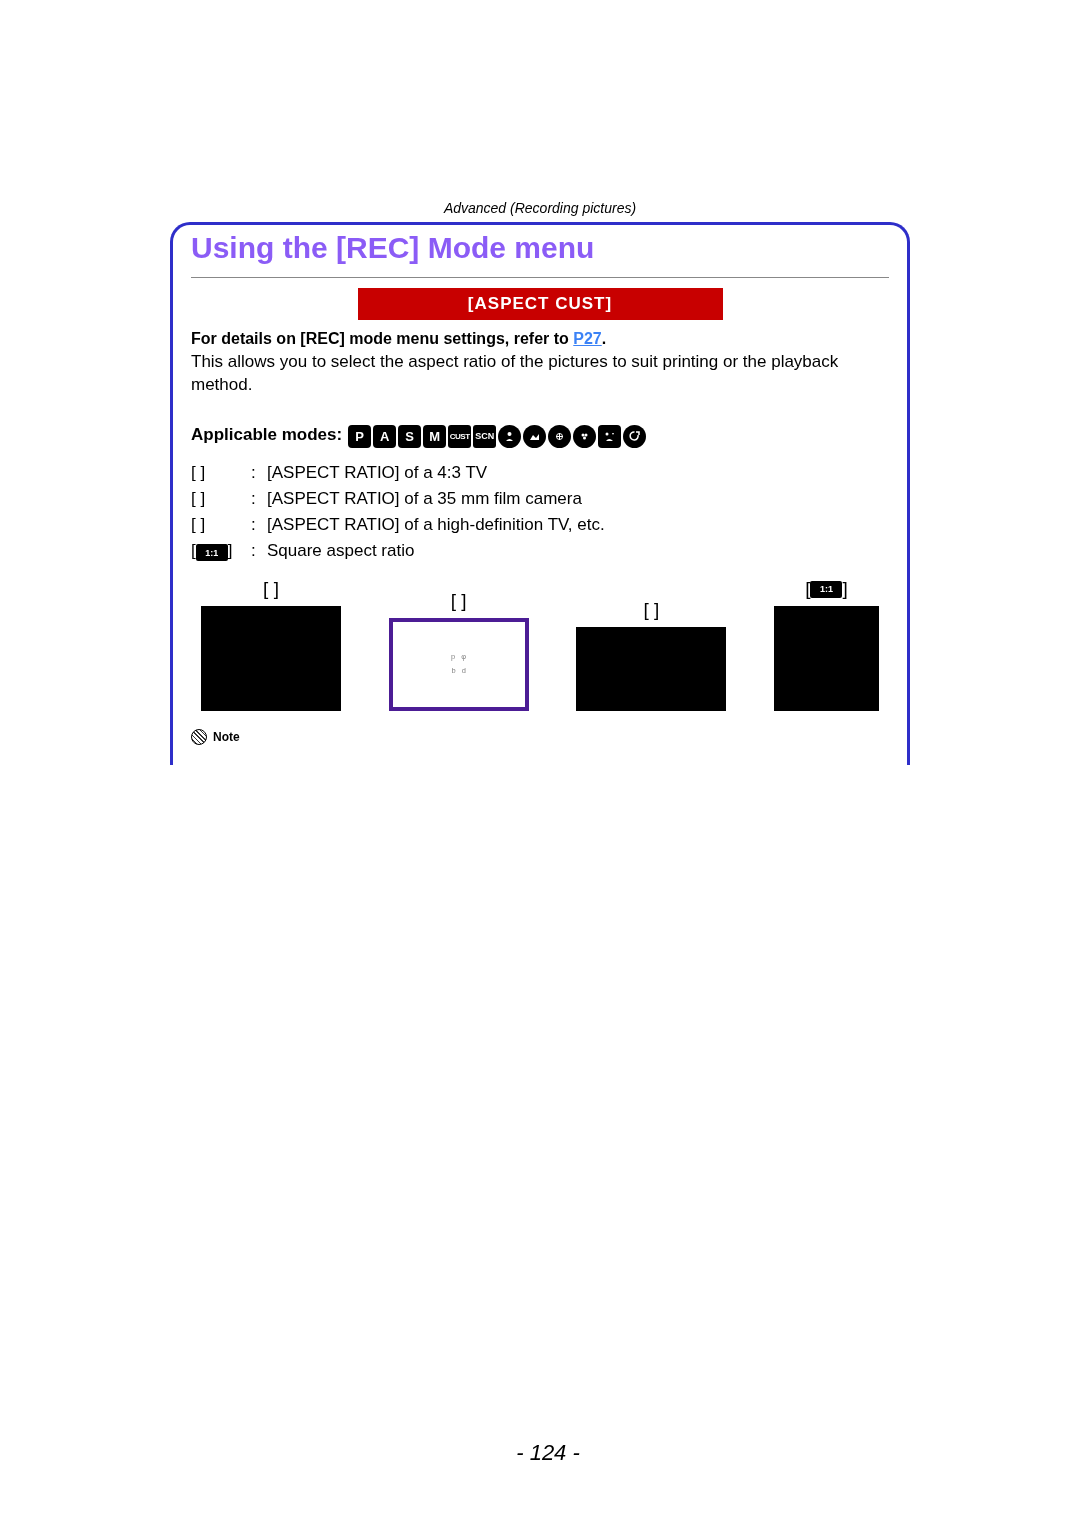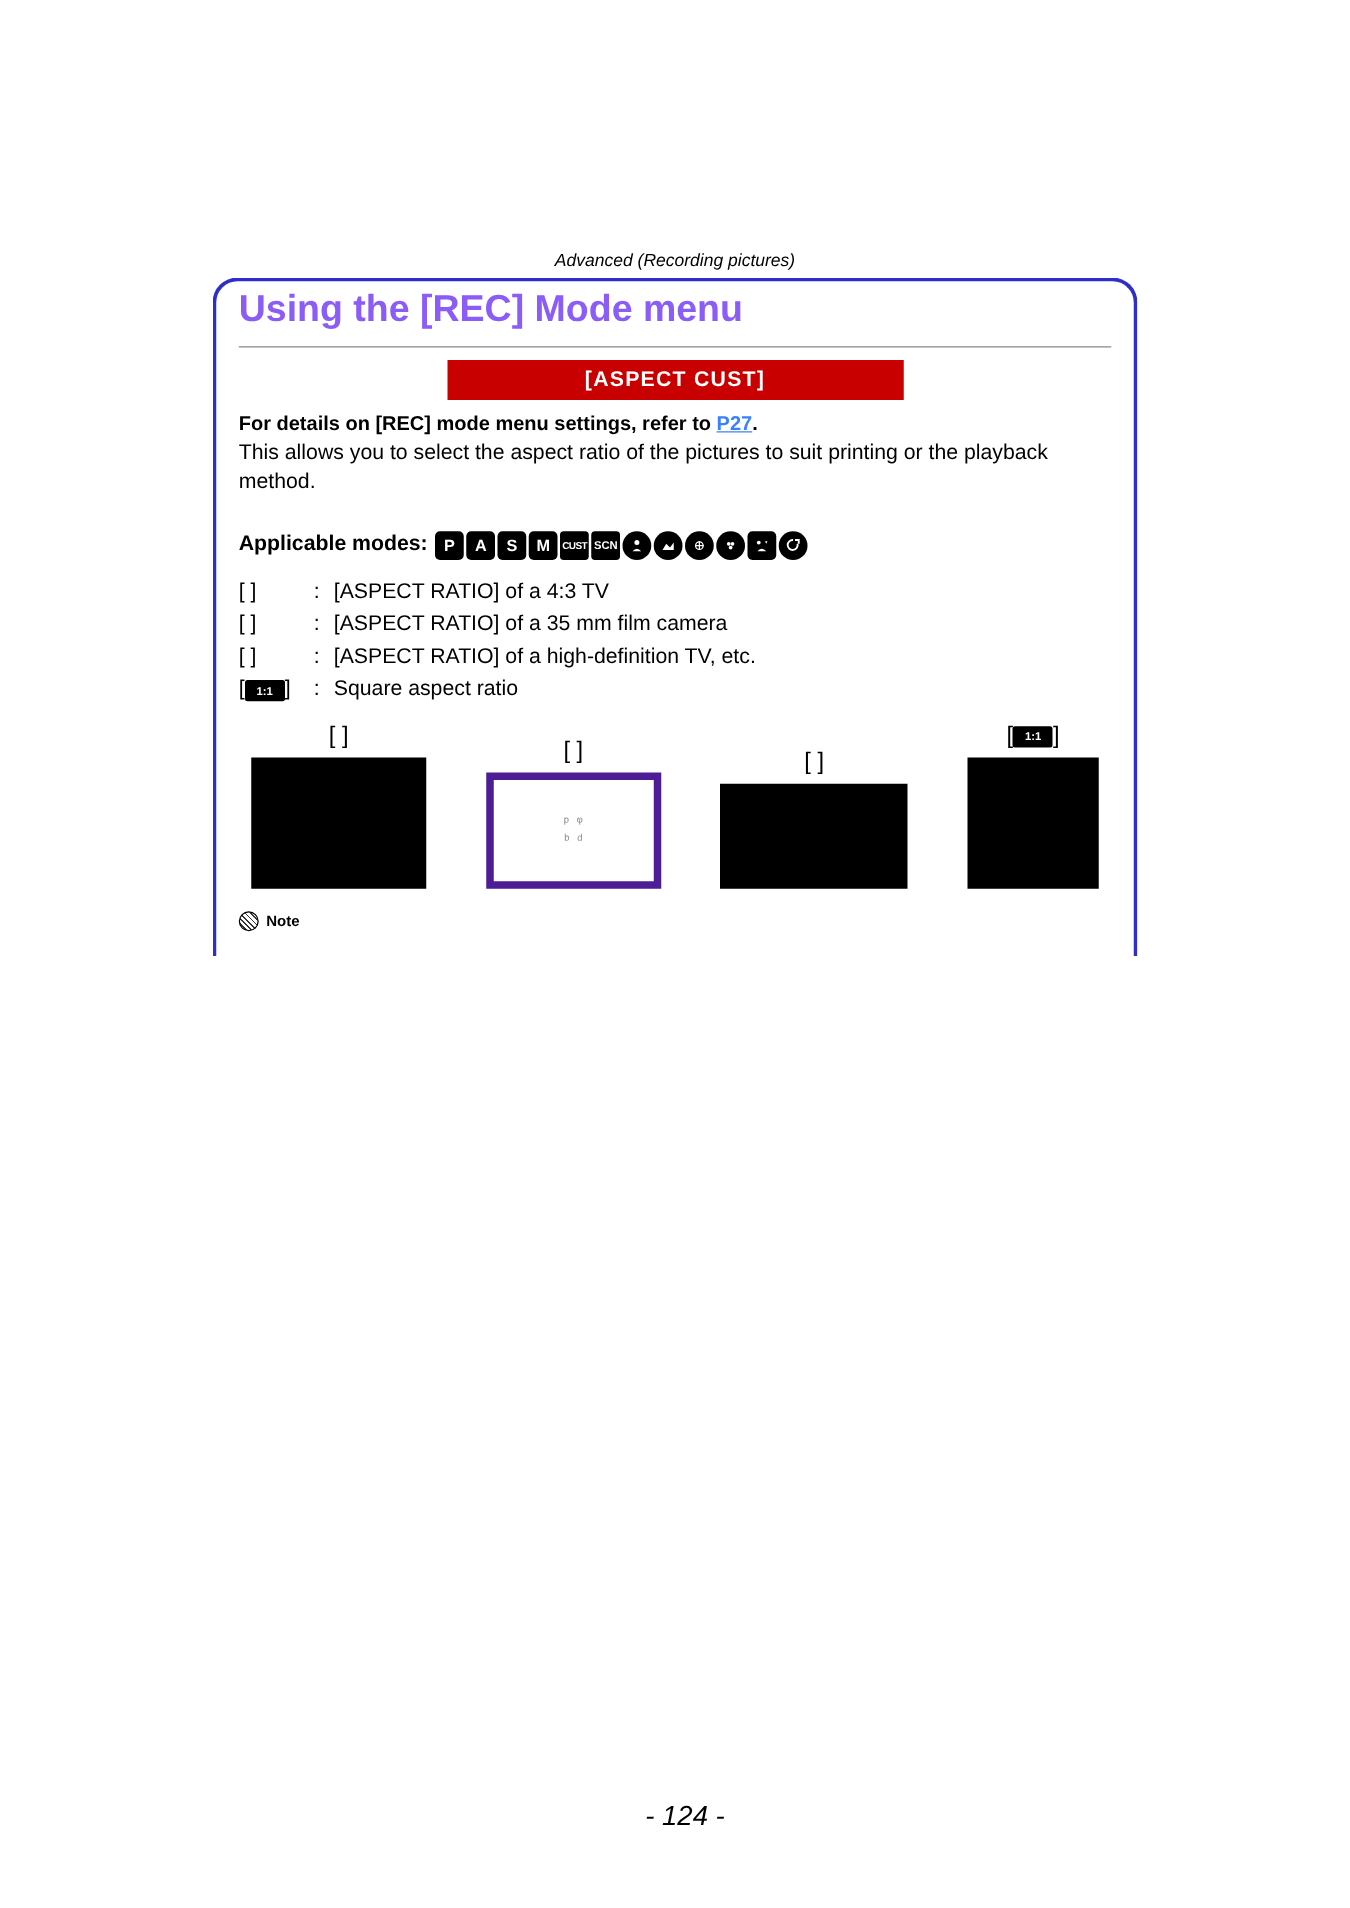--- a/index.html
+++ b/index.html
@@ -23,21 +23,21 @@
     .ratio-row { display: table-row; }
     .ratio-row > span { display: table-cell; padding: 3px 6px 3px 0; vertical-align: middle; }
     .br-label { width: 60px; }
     .br-colon { width: 16px; }
     .one-one-icon { display: inline-flex; width: 32px; height: 17px; background: #000; color: #fff; font-size: 9px; align-items: center; justify-content: center; border-radius: 2px; font-weight: bold; }
     .thumbs-row { display: flex; justify-content: space-between; align-items: flex-end; margin: 14px 0 18px 0; padding: 0 10px; }
     .thumb-col { display: flex; flex-direction: column; align-items: center; gap: 6px; }
     .thumb-label { font-size: 19px; display: flex; align-items: center; gap: 0; }
     .thumb-box { background: #000; }
     .thumb-43 { width: 140px; height: 105px; }
-    .thumb-32 { width: 140px; height: 93px; border: 6px solid #4c1d95; background: #fff; display: flex; align-items: center; justify-content: center; }
+    .thumb-32 { width: 140px; height: 93px; border: 4px solid #4c1d95; background: #fff; display: flex; align-items: center; justify-content: center; }
     .bunny { font-size: 11px; color: #888; text-align: center; line-height: 1.3; }
     .thumb-169 { width: 150px; height: 84px; }
     .thumb-11 { width: 105px; height: 105px; }
     .note-row { display: flex; align-items: center; gap: 6px; font-weight: bold; font-size: 12px; margin-bottom: 2px; }
     .note-icon { width: 16px; height: 16px; border-radius: 50%; background: repeating-linear-gradient(45deg,#333,#333 1px,#fff 1px,#fff 3px); border: 1px solid #000; }
     .note-text { font-size: 15px; }
     .note-text .link { color: #1560c9; }
     .page-num { position: absolute; bottom: 60px; left: 16px; right: 0; text-align: center; font-style: italic; font-size: 22px; }
   </style>
 </head>

